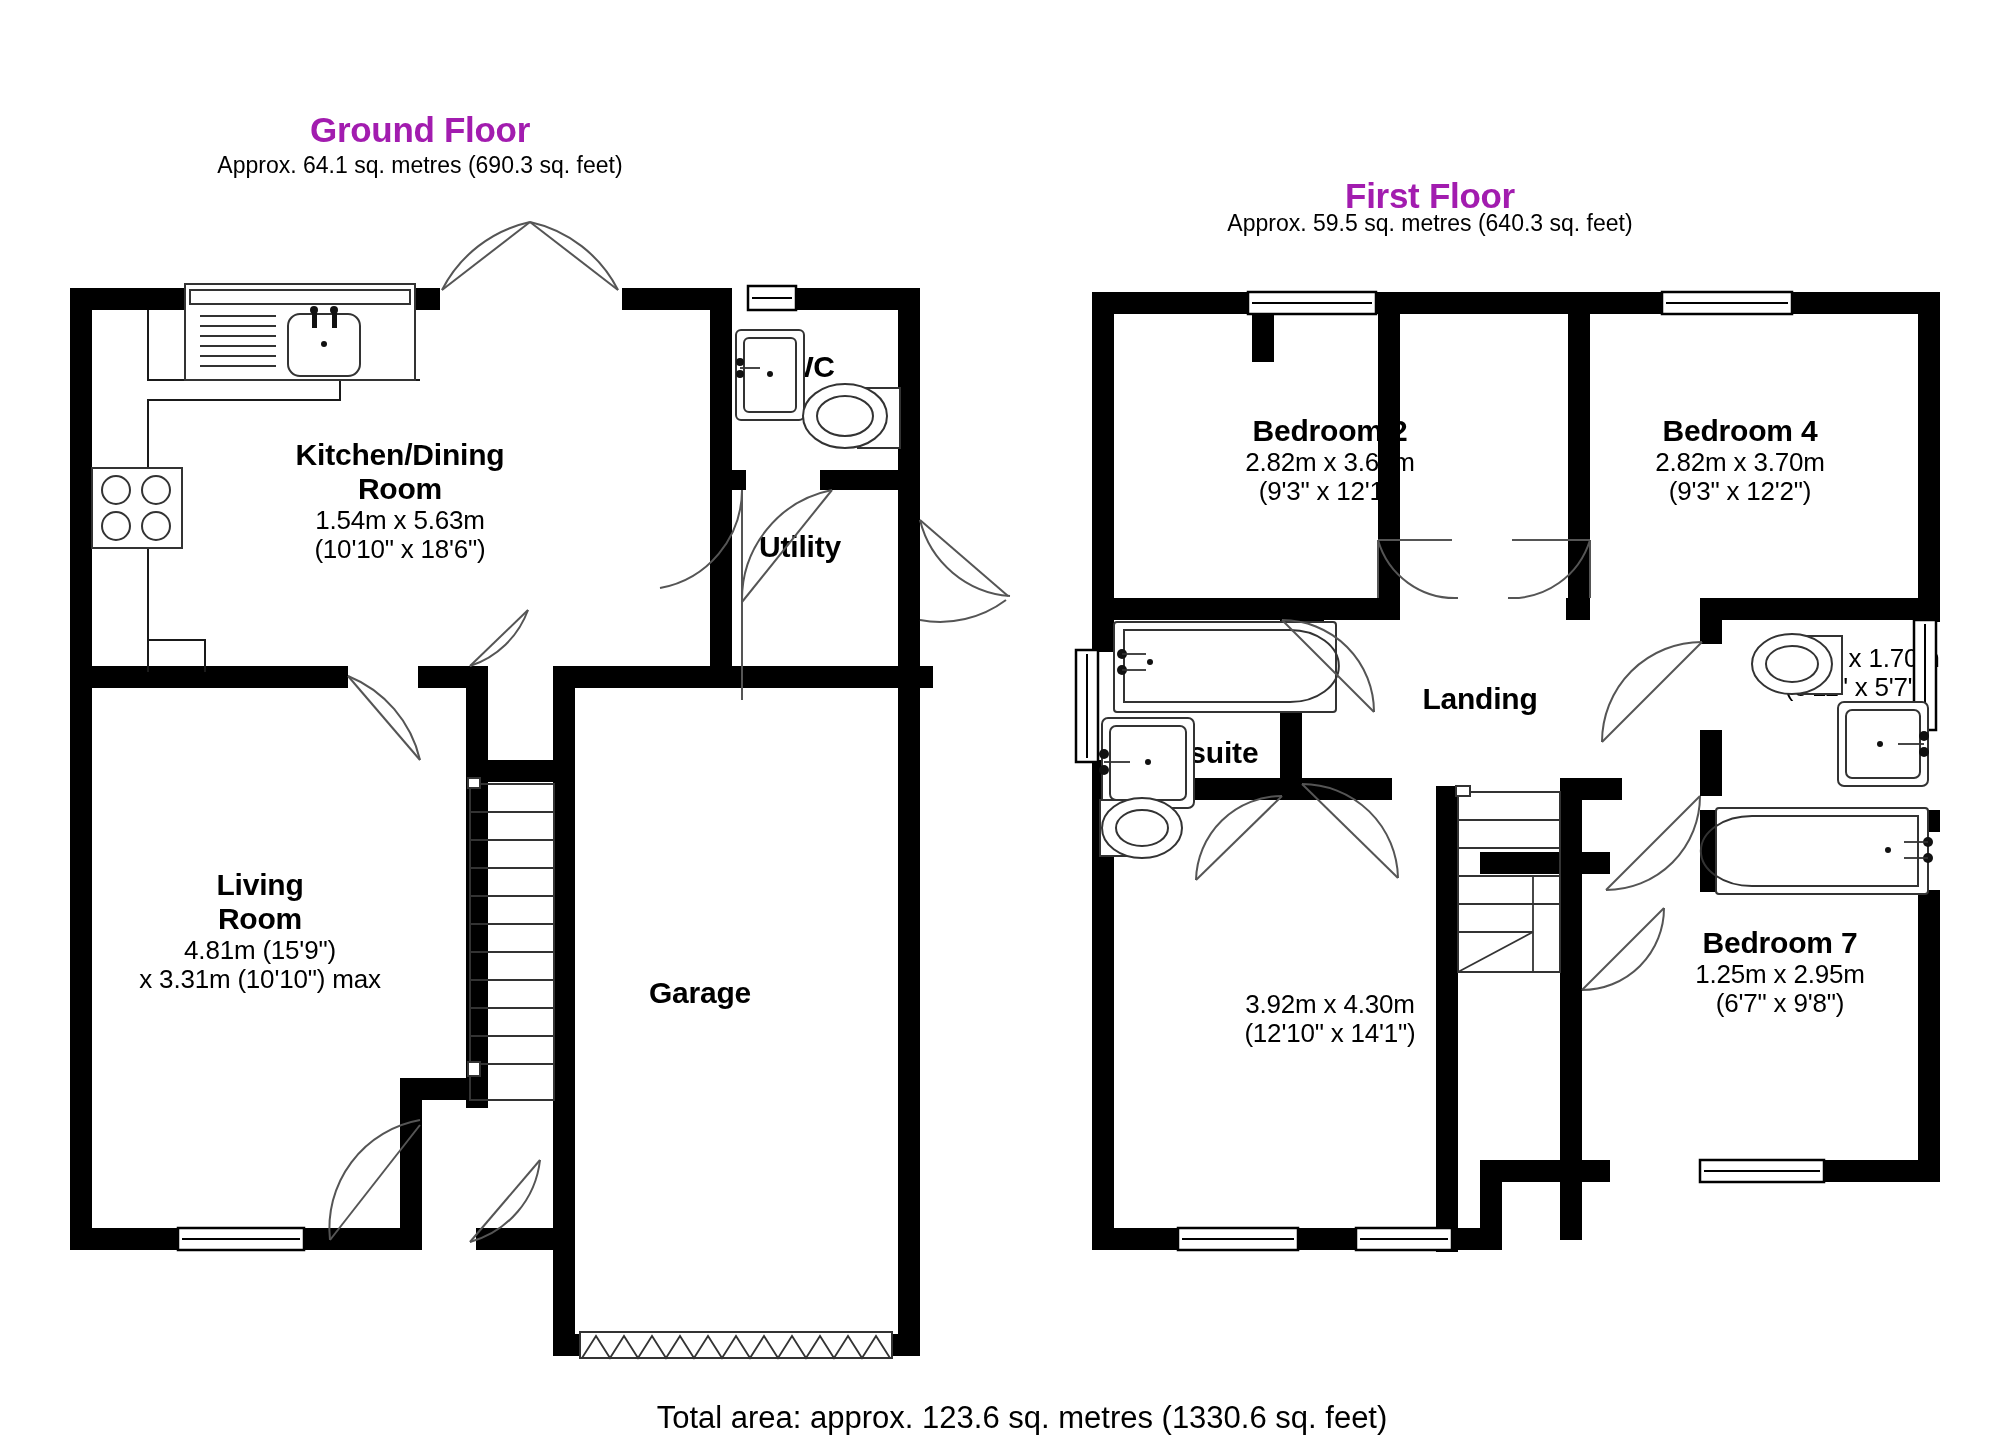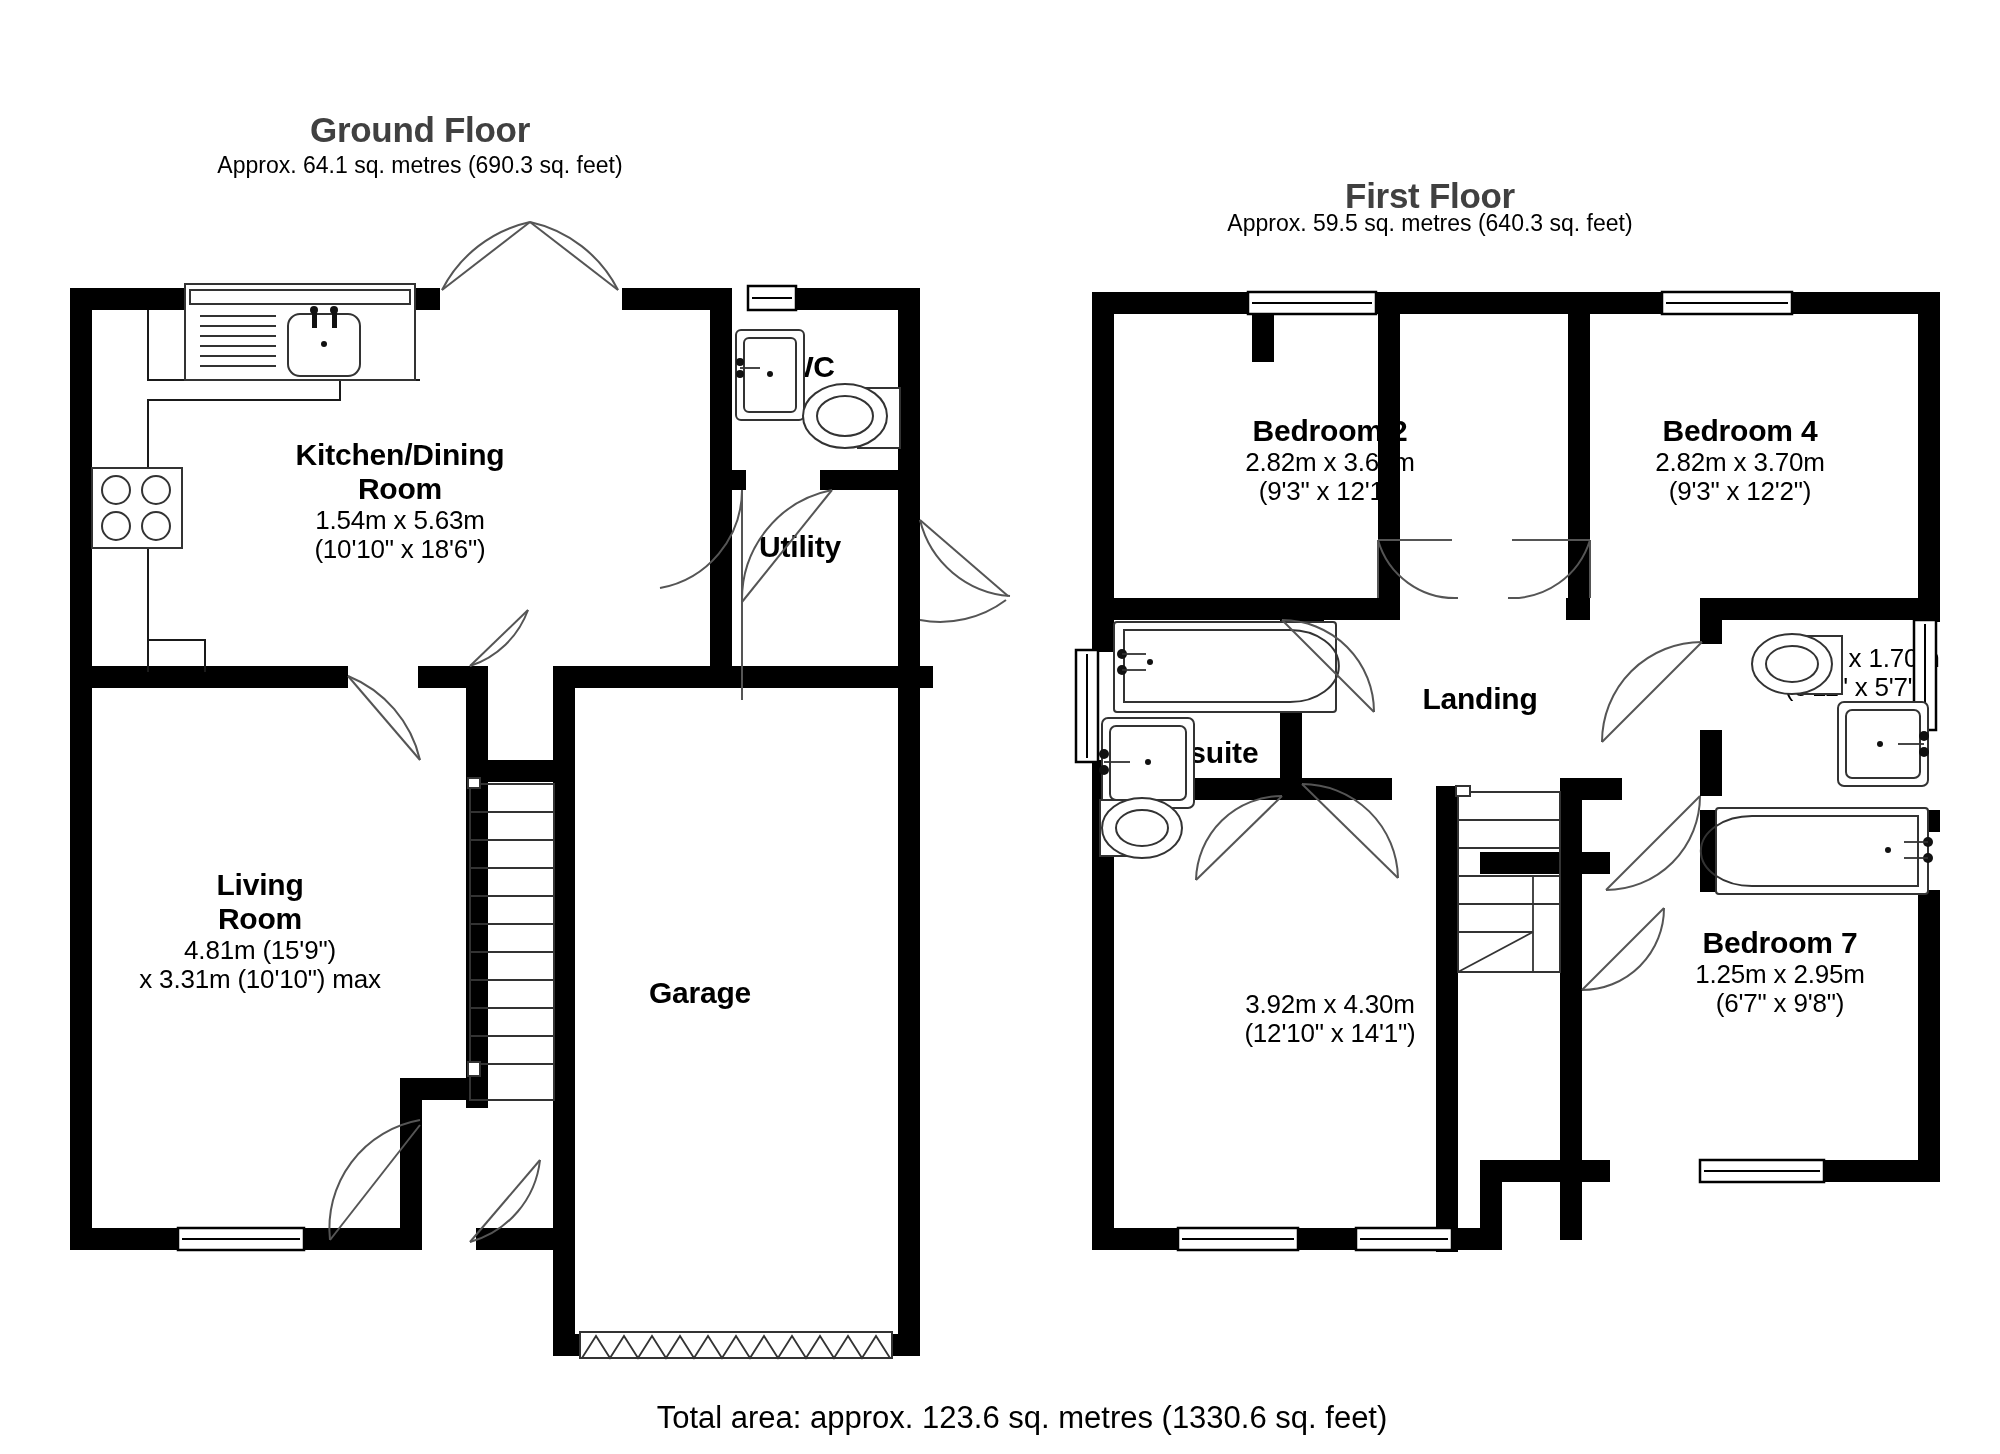--- a/index.html
+++ b/index.html
@@ -20,21 +20,21 @@
     width: 2000px;
     height: 1454px;
   }
   .floor-title {
     position: absolute;
     text-align: center;
     font-weight: bold;
     font-size: 35px;
     letter-spacing: -0.3px;
     white-space: nowrap;
-    color: #404040;
+    color: #a21caf;
   }
   .floor-sub {
     position: absolute;
     text-align: center;
     font-size: 23px;
     white-space: nowrap;
     color: #000;
   }
   .room-label {
     position: absolute;

